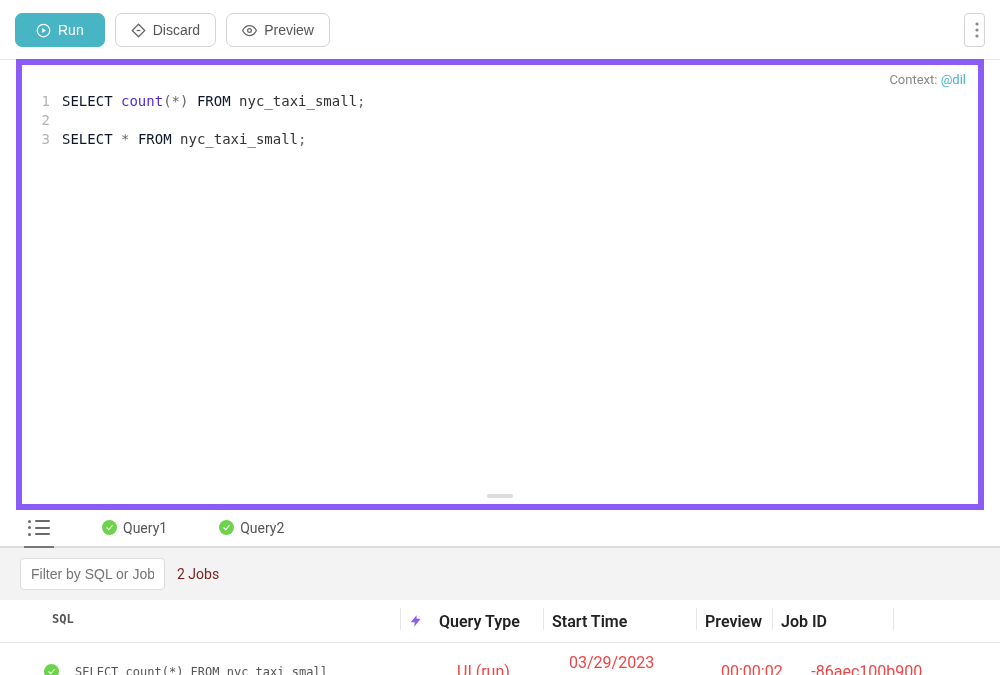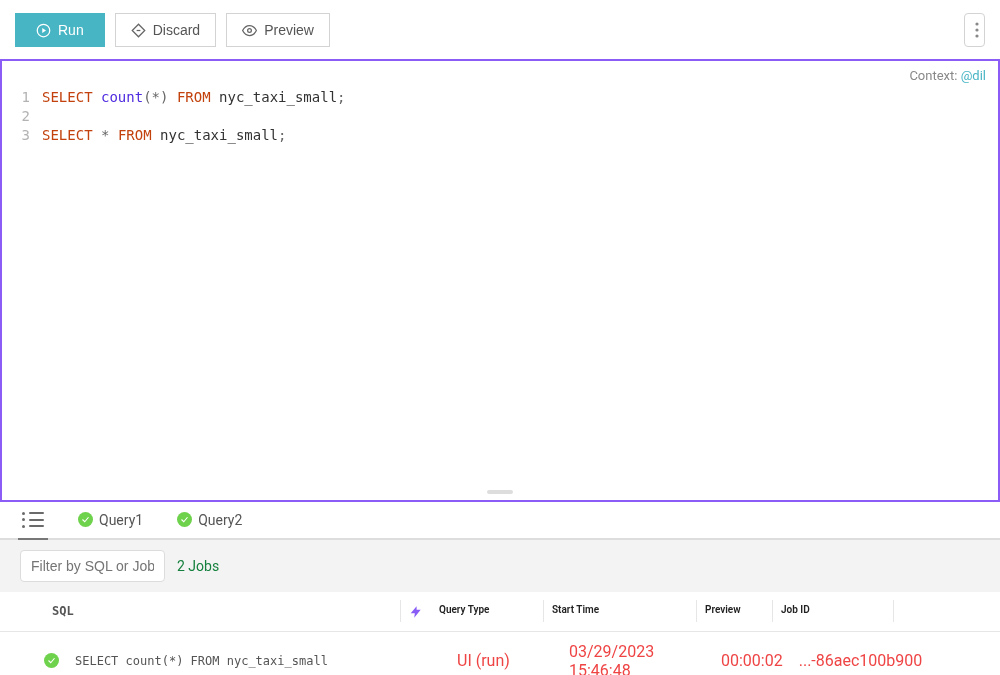--- a/index.html
+++ b/index.html
@@ -1,49 +1,49 @@
 <!DOCTYPE html>
 <html><head>
   <meta charset="utf-8">
   <style>
     *{box-sizing:border-box;margin:0;padding:0}
     body{font-family:-apple-system,BlinkMacSystemFont,"Segoe UI",Roboto,sans-serif;font-size:14px;color:#333;background:#fff;width:1000px;height:675px;overflow:hidden}
     .toolbar{display:flex;gap:10px;padding:13px 15px 12px;border-bottom:1px solid #e6e6e6;align-items:center}
-    .btn{display:inline-flex;align-items:center;gap:7px;border:1px solid #d3d3d3;background:#fff;padding:8px 15px;border-radius:0;font-size:14px;color:#555;cursor:pointer}
+    .btn{display:inline-flex;align-items:center;gap:7px;border:1px solid #d3d3d3;background:#fff;padding:8px 15px;border-radius:7px;font-size:14px;color:#555;cursor:pointer}
     .btn-run{background:#48b5c4;border-color:#48b5c4;color:#fff;padding:8px 20px}
     .btn svg{width:15px;height:15px}
     .more-btn{margin-left:auto;border:1px solid #d3d3d3;border-radius:4px;padding:8px 5px 8px 10px;background:#fff;display:flex;align-items:center}
-    .editor-wrap{background:#fff;margin:-1px 0 0;border:2px solid #8b5cf6;position:relative}
+    .editor-wrap{background:#fff;margin:-1px 16px 0;border:6px solid #8b5cf6;position:relative}
     .context-bar{text-align:right;padding:7px 12px 2px;font-size:13px;color:#888}
     .context-bar .link{color:#48b5c4}
     .code{font-family:ui-monospace,Menlo,Monaco,Consolas,monospace;font-size:14px;line-height:1.35;padding:3px 0 0 0}
     .code-row{display:flex}
     .gutter{width:40px;text-align:right;padding-right:12px;color:#b3b3b3;user-select:none;flex:0 0 40px}
     .codeline{white-space:pre}
-    .kw{color:#c2410c}
+    .kw{color:#0f172a}
     .fn{color:#4f2be0}
     .p{color:#666}
     .id{color:#333}
     .drag-handle{width:26px;height:4px;background:#ddd;border-radius:2px;margin:0 auto;position:absolute;bottom:6px;left:50%;transform:translateX(-50%)}
     .results{margin-top:0}
-    .tabs{display:flex;align-items:flex-start;gap:26px;padding:0 18px;border-bottom:2px solid #ddd}
+    .tabs{display:flex;align-items:flex-start;gap:44px;padding:0 24px;border-bottom:2px solid #ddd}
     .tab{display:flex;align-items:center;gap:6px;padding:10px 4px;font-size:14px;color:#555;cursor:pointer;border-bottom:2px solid transparent;margin-bottom:-2px}
     .tab.active{border-bottom-color:#777}
     .tab-list-icon{width:22px;height:16px;display:flex;flex-direction:column;justify-content:space-between}
     .tl-row{display:flex;align-items:center;gap:4px}
     .tl-dot{width:3px;height:3px;border-radius:50%;background:#6a6a6a}
     .tl-line{height:2px;background:#6a6a6a;flex:1;border-radius:1px}
     .check{width:15px;height:15px;border-radius:50%;background:#6fd24c;display:inline-flex;align-items:center;justify-content:center;flex:0 0 15px}
     .check svg{width:9px;height:9px;stroke:#fff;stroke-width:3;fill:none}
     .filterbar{display:flex;align-items:center;gap:12px;padding:10px 20px;background:#f3f3f3}
     .filter-input{border:1px solid #dcdcdc;border-radius:4px;padding:7px 10px;font-size:14px;width:145px;color:#888;background:#fff}
-    .jobs-count{color:#15803d}
+    .jobs-count{color:#7f1d1d}
     .table{width:100%;border-collapse:collapse}
     .th-row{display:flex;border-bottom:1px solid #e6e6e6;padding:0 20px}
-    .th{font-weight:600;color:#222;padding:12px 8px 11px;font-size:10px}
+    .th{font-weight:600;color:#222;padding:12px 8px 11px;font-size:16px}
     .tr{display:flex;border-bottom:1px solid #efefef;padding:0 36px;align-items:center}
     .td{padding:10px 8px;font-size:16px;color:#ef4444}
     .c-status{flex:0 0 24px;display:flex;align-items:center}
     .c-sql{flex:0 0 356px;font-family:ui-monospace,Menlo,monospace;font-size:12px;color:#555}
     .c-bolt{flex:0 0 26px;display:flex;align-items:center;justify-content:center}
     .c-qt{flex:0 0 112px}
     .c-st{flex:0 0 152px}
     .c-dur{flex:0 0 75px}
     .c-job{flex:0 0 120px}
     .th-sep{width:1px;height:22px;background:#e6e6e6;margin-top:8px}

